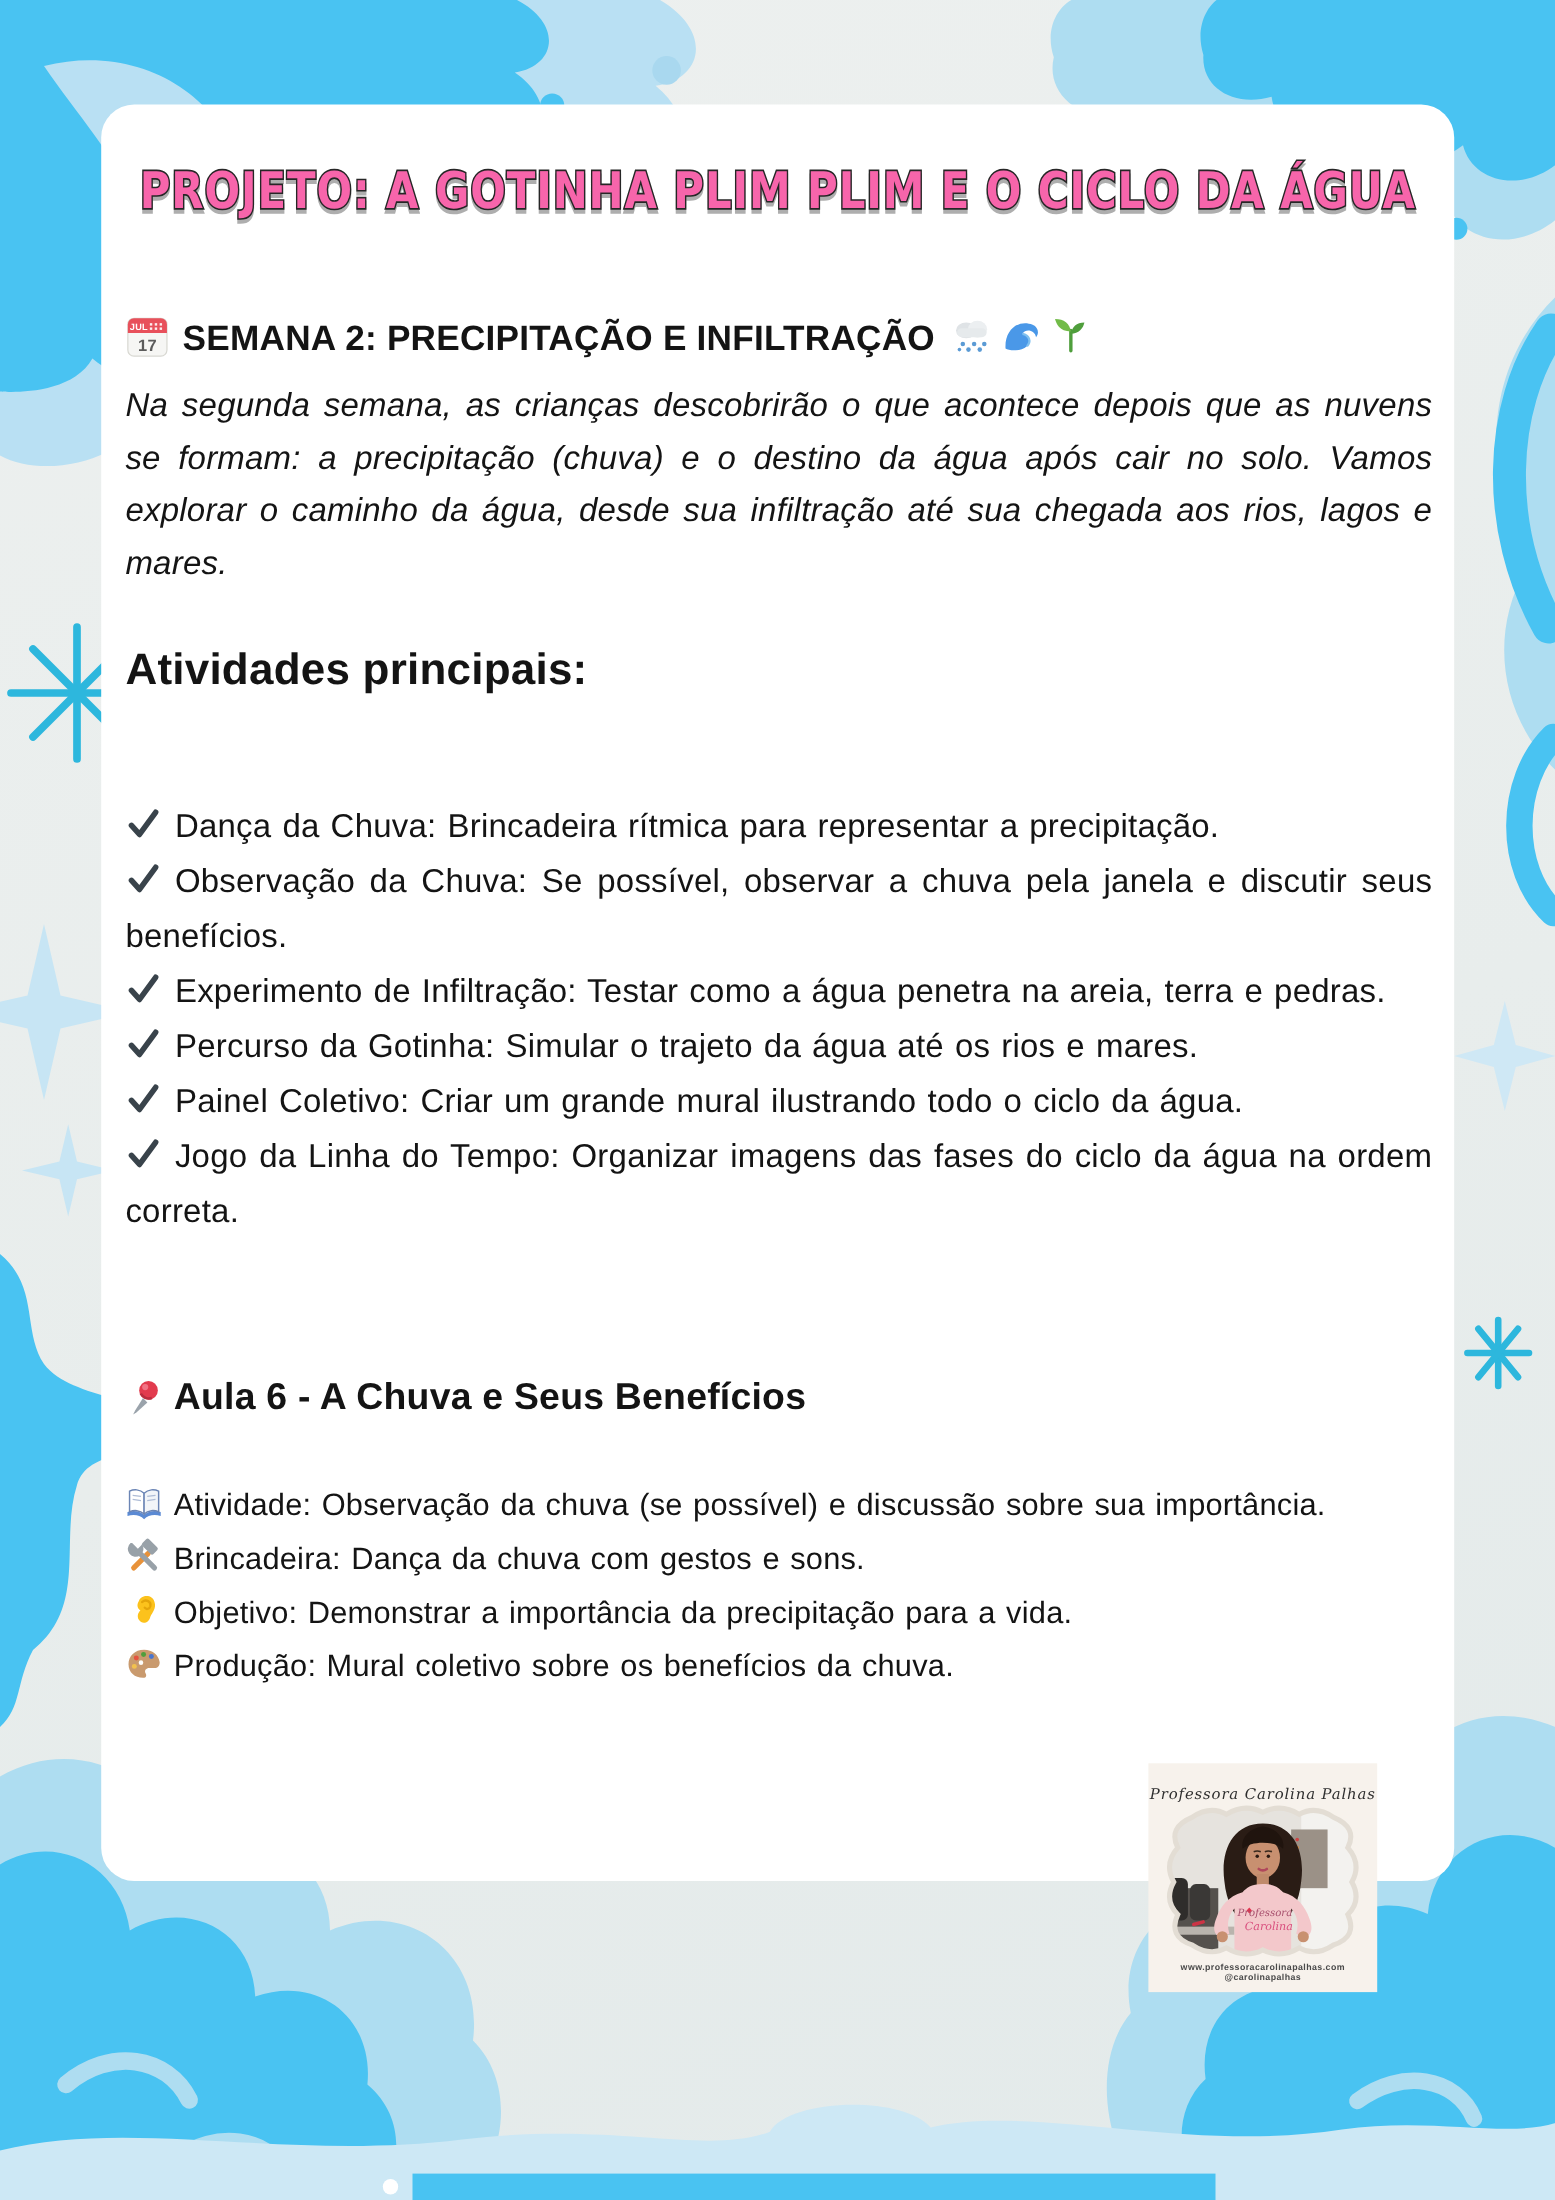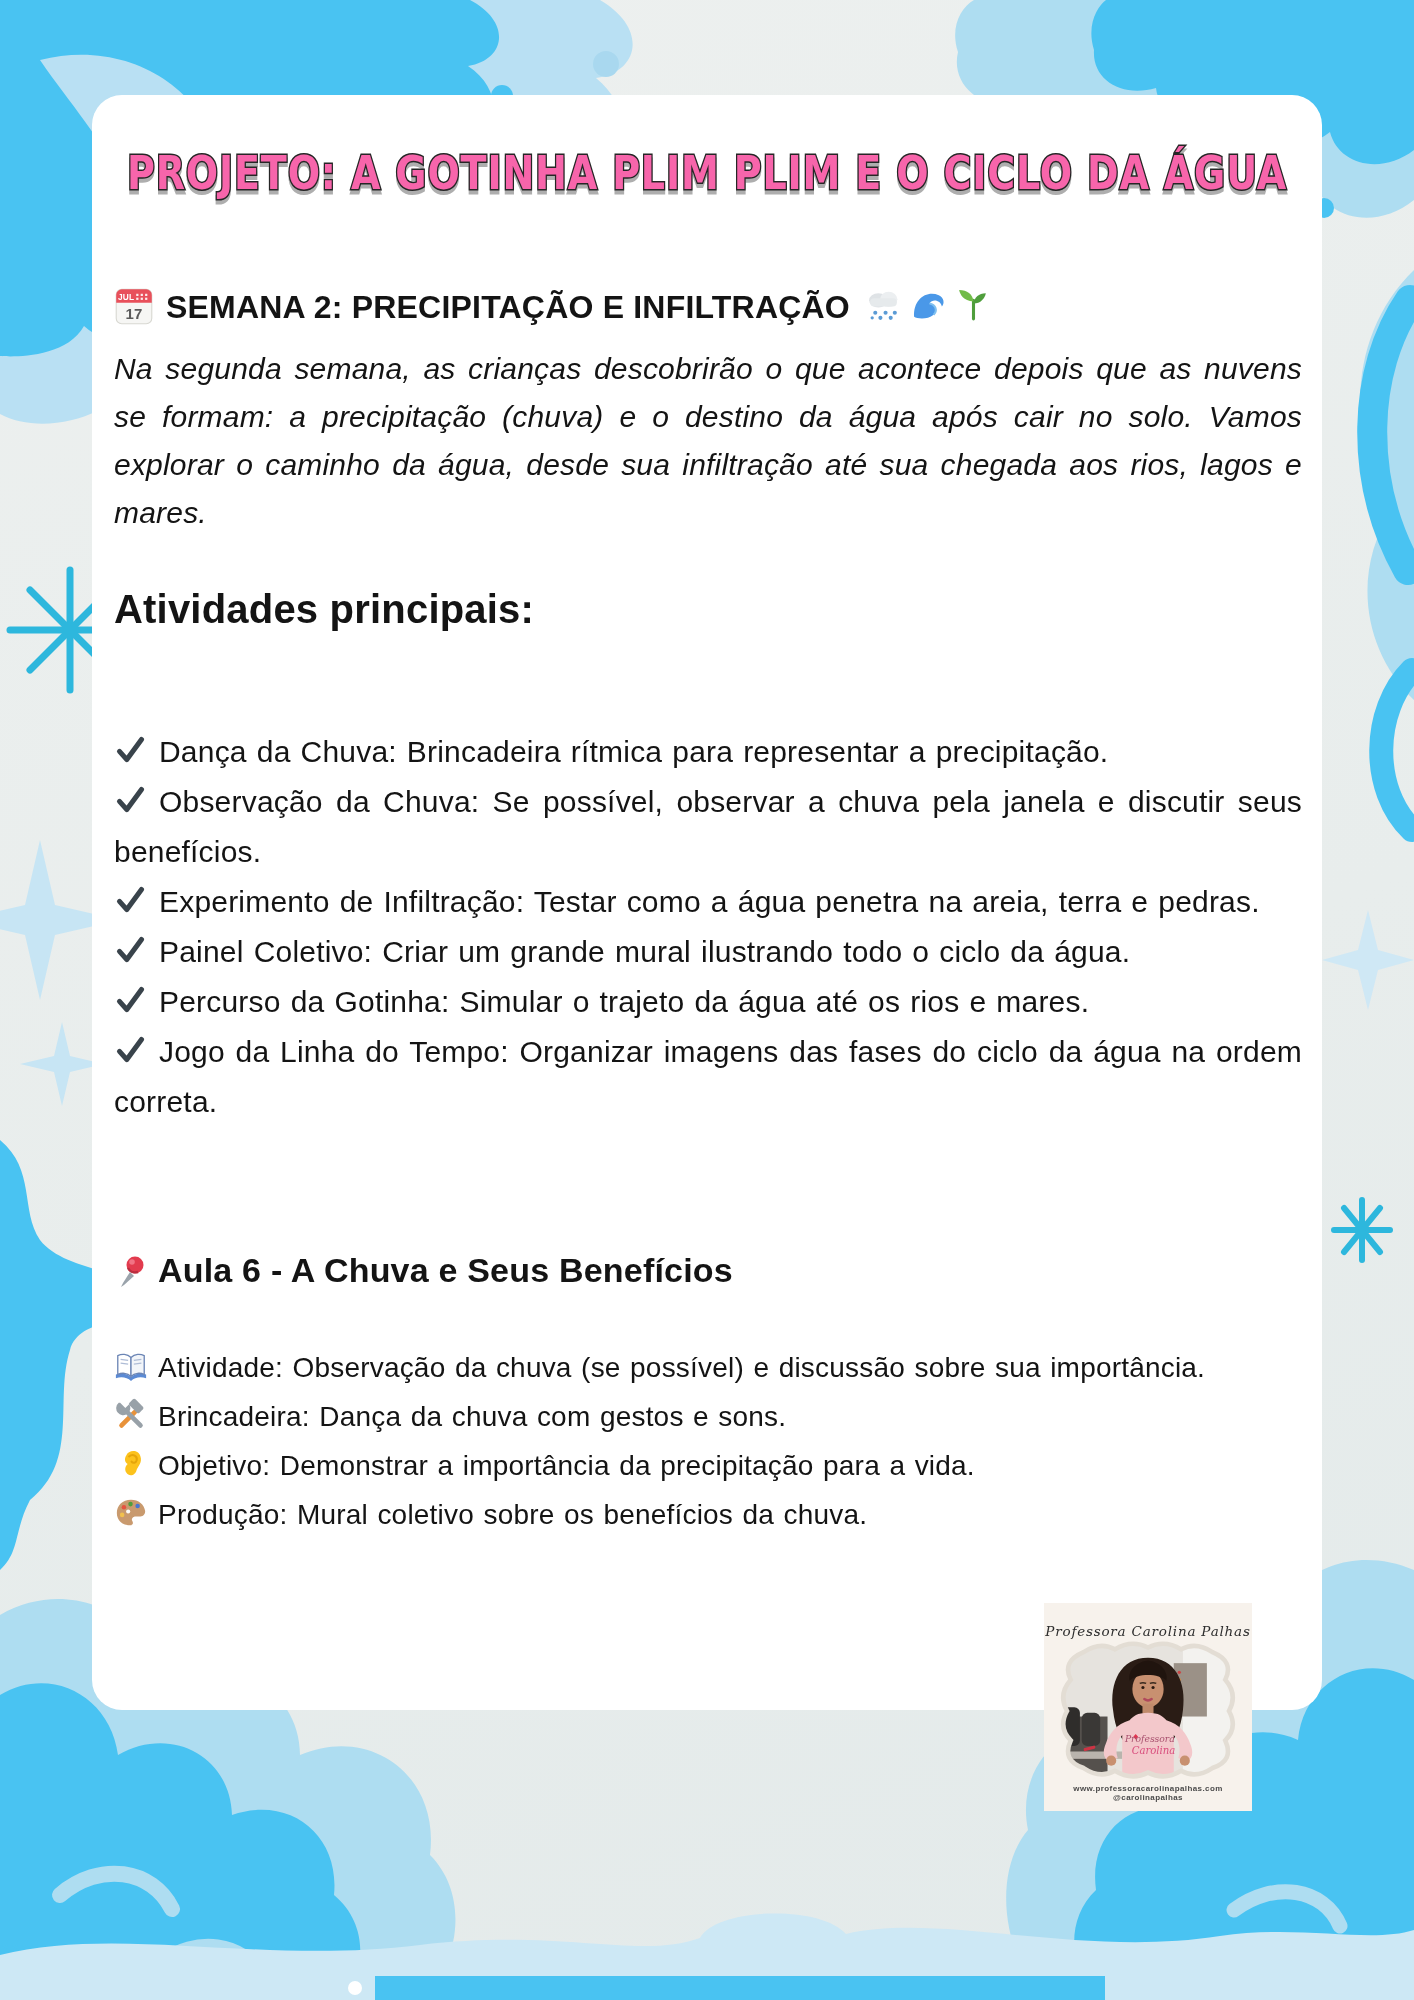--- a/index.html
+++ b/index.html
@@ -181,24 +181,24 @@
             <path d="M6 20 L14 29 L30 7"></path>
           </svg><span>Dança da Chuva: Brincadeira rítmica para representar a precipitação.</span></p>
       <p><svg class="check-ic" viewBox="0 0 36 36" aria-hidden="true">
             <path d="M6 20 L14 29 L30 7"></path>
           </svg><span>Observação da Chuva: Se possível, observar a chuva pela janela e discutir seus benefícios.</span></p>
       <p><svg class="check-ic" viewBox="0 0 36 36" aria-hidden="true">
             <path d="M6 20 L14 29 L30 7"></path>
           </svg><span>Experimento de Infiltração: Testar como a água penetra na areia, terra e pedras.</span></p>
       <p><svg class="check-ic" viewBox="0 0 36 36" aria-hidden="true">
             <path d="M6 20 L14 29 L30 7"></path>
+          </svg><span>Percurso da Gotinha: Simular o trajeto da água até os rios e mares.</span></p>
+      <p><svg class="check-ic" viewBox="0 0 36 36" aria-hidden="true">
+            <path d="M6 20 L14 29 L30 7"></path>
           </svg><span>Painel Coletivo: Criar um grande mural ilustrando todo o ciclo da água.</span></p>
-      <p><svg class="check-ic" viewBox="0 0 36 36" aria-hidden="true">
-            <path d="M6 20 L14 29 L30 7"></path>
-          </svg><span>Percurso da Gotinha: Simular o trajeto da água até os rios e mares.</span></p>
       <p><svg class="check-ic" viewBox="0 0 36 36" aria-hidden="true">
             <path d="M6 20 L14 29 L30 7"></path>
           </svg><span>Jogo da Linha do Tempo: Organizar imagens das fases do ciclo da água na ordem correta.</span></p>
     </div>
 
     <h3 class="block aula-heading" style="margin:0;">
       <svg class="ic-pin" viewBox="0 0 34 34" aria-hidden="true">
         <path d="M16 18 L20 22 L10 31 L7 33 L9 29 Z" fill="#9aa3ab"></path>
         <circle cx="21" cy="11" r="8.5" fill="#e23b4e"></circle>
         <path d="M14 14 a8.5 8.5 0 0 0 10 4" stroke="#b92e3f" stroke-width="2.4" fill="none"></path>

